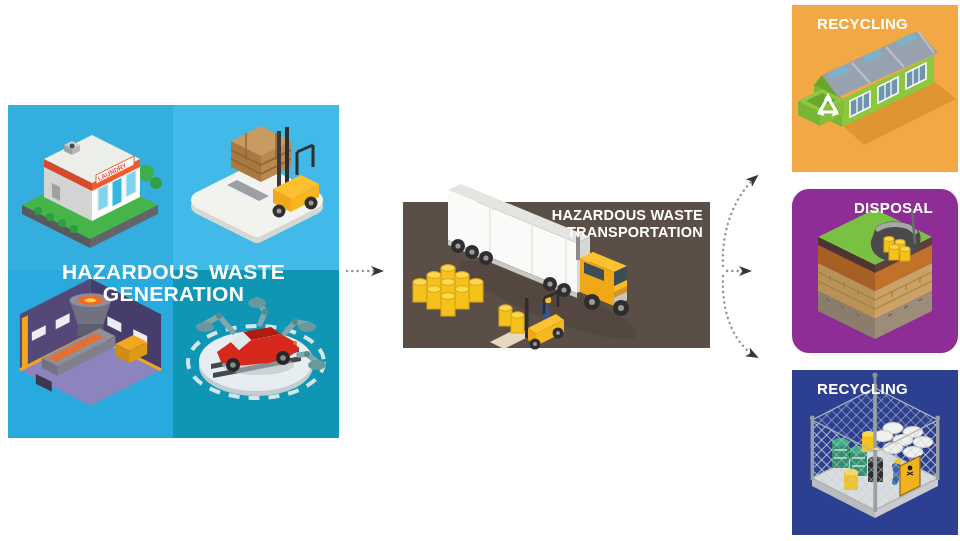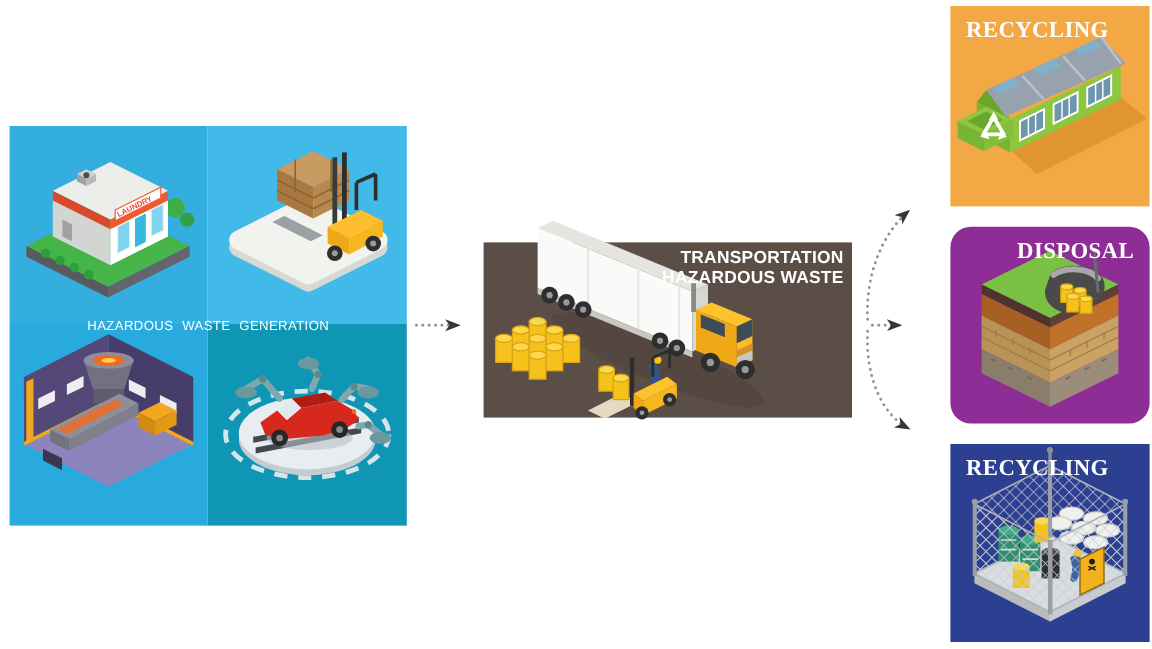--- a/index.html
+++ b/index.html
@@ -10,36 +10,36 @@
   
   #generation-block{left:8px;top:105px;width:331px;height:333px;position:absolute;}
   .quad{position:absolute;overflow:hidden;}
   .quad svg{position:absolute;left:0;top:0;width:100%;height:100%;}
   #quad-tl{left:0;top:0;width:165px;height:165px;}
   #quad-tr{left:165px;top:0;width:166px;height:165px;}
   #quad-bl{left:0;top:165px;width:165px;height:168px;}
   #quad-br{left:165px;top:165px;width:166px;height:168px;}
   #generation-label{
     position:absolute;left:0;top:156px;width:331px;height:22px;line-height:22px;
-    text-align:center;color:#ffffff;font-weight:normal;font-size:11px;letter-spacing:.3px;
+    text-align:center;color:#ffffff;font-weight:bold;font-size:21px;letter-spacing:.3px;
     word-spacing:4px;z-index:5;
   }
   
   #transport-panel{left:403px;top:202px;width:307px;height:146px;position:absolute;}
   #transport-art{left:398px;top:180px;width:320px;height:192px;position:absolute;}
   #transport-label{
     position:absolute;left:500px;top:207px;width:203px;text-align:right;
     color:#ffffff;font-weight:bold;font-size:14.5px;line-height:17px;letter-spacing:.2px;z-index:6;
   }
   
   .dest{position:absolute;left:792px;width:166px;overflow:visible;}
   .dest svg{position:absolute;left:0;top:0;width:100%;height:100%;}
   .dest-label{
-    position:absolute;left:0;top:0;width:100%;box-sizing:border-box;padding:10px 13px;
-    color:#ffffff;font-weight:bold;font-size:19px;letter-spacing:.3px;z-index:4;font-family:Liberation Serif, serif;
+    position:absolute;left:0;top:0;width:100%;box-sizing:border-box;padding:10px 25px;
+    color:#ffffff;font-weight:bold;font-size:15px;letter-spacing:.3px;z-index:4;
   }
   #dest-recycling{top:5px;height:167px;}
   #dest-disposal{top:189px;height:164px;}
   #dest-treatment{top:370px;height:165px;}
   
   #arrows-svg{position:absolute;left:0;top:0;width:960px;height:541px;pointer-events:none;z-index:8;}
 </style>
 </head>
 <body>
 
@@ -238,22 +238,22 @@
       <path d="M146,134 L146,118 M160,127 L160,112 M146,118 L160,112" stroke="#2e2e2e" stroke-width="2.6" fill="none"></path>
       <circle cx="137" cy="164" r="5.5" fill="#2e2e2e"></circle>
         <circle cx="137" cy="164" r="2" fill="#9a9a9a"></circle>
       <circle cx="160" cy="153" r="5.5" fill="#2e2e2e"></circle>
         <circle cx="160" cy="153" r="2" fill="#9a9a9a"></circle>
     </g>
   </svg>
 </div>
 
 <div id="transport-label">
+  <div>HAZARDOUS WASTE</div>
   <div>TRANSPORTATION</div>
-  <div>HAZARDOUS WASTE</div>
 </div>
 
 <div class="dest" id="dest-recycling" style="background-color: rgb(242, 168, 69);">
   <svg viewBox="0 0 166 167">
     <polygon points="50,120 142,76 164,94 72,140" fill="#d98f2e" opacity=".75"></polygon>
     <polygon points="22,108 50,122 50,94 22,80" fill="#79b535"></polygon>
     <polygon points="50,122 142,78 142,50 50,94" fill="#8dc63f"></polygon>
     <polygon points="22,80 50,94 30,70" fill="#6aa62c"></polygon>
     <polygon points="46,92 146,48 126,26 30,70" fill="#97a2ae"></polygon>
     <path d="M78,78 L60,58 M112,62 L94,42 M142,48 L126,26" stroke="#b9c2cc" stroke-width="2"></path>

